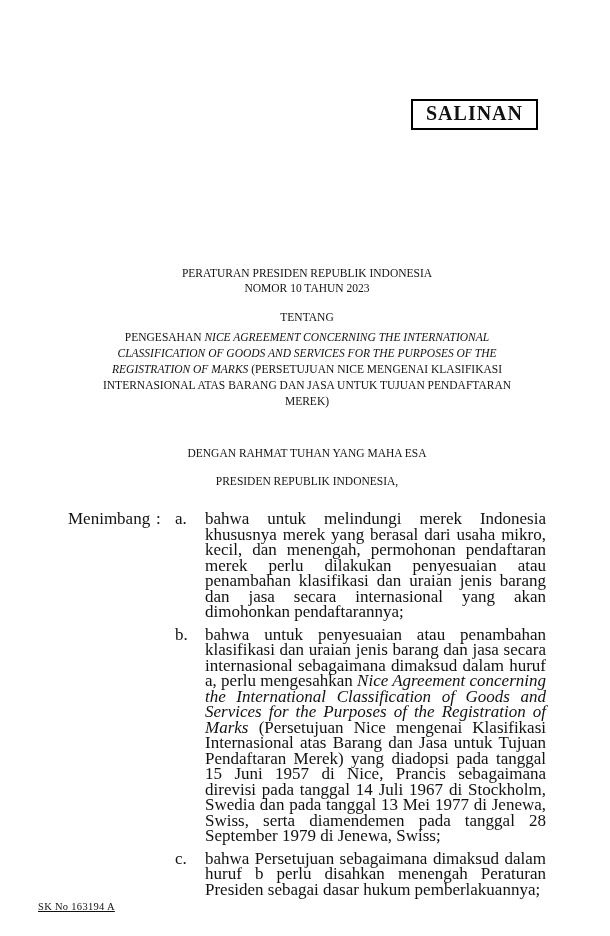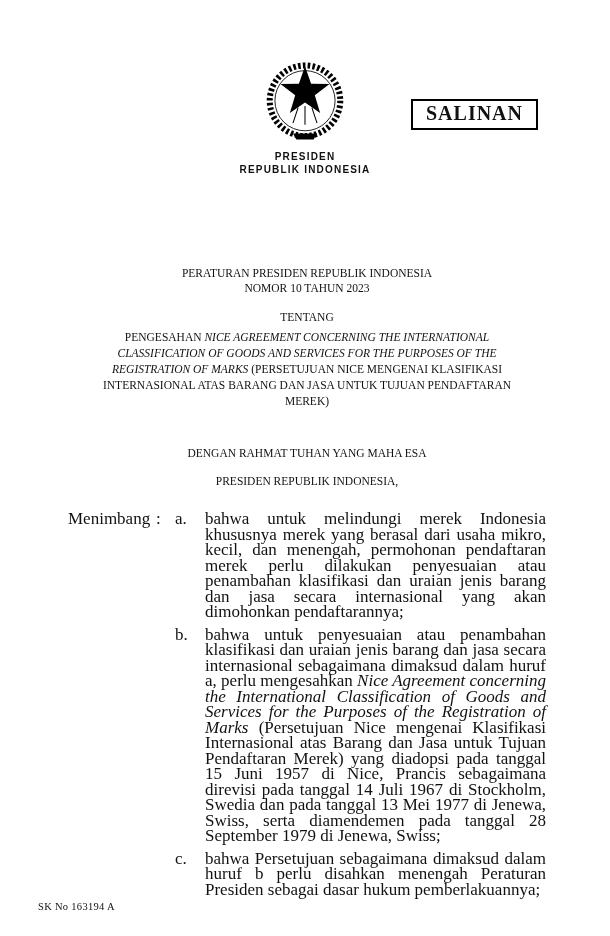--- a/index.html
+++ b/index.html
@@ -83,48 +83,28 @@
     padding-right: 18px;
     font-size: 11.3px;
   }
 
   .footer-code {
     position: absolute;
     left: 38px;
     bottom: 24px;
     font-size: 10.5px;
     letter-spacing: 0.3px;
+    text-decoration: underline;
   }
 </style>
 </head>
 <body>
 
 <div class="page">
 
-  <div class="emblem-block">
-    <svg class="emblem-svg" width="86" height="86" viewBox="0 0 100 100">
-
-      <circle cx="50" cy="52" r="41" fill="none" stroke="#000" stroke-width="7" stroke-dasharray="3 2.6"></circle>
-      <circle cx="50" cy="52" r="35" fill="none" stroke="#000" stroke-width="1"></circle>
-
-      <polygon fill="#000" points="50,12 57.1,32.3 78.5,32.7 61.4,45.7 67.6,66.3 50,54 32.4,66.3 38.6,45.7 21.5,32.7 42.9,32.3"></polygon>
-
-      <g stroke="#000" stroke-width="1.2">
-        <line x1="50" y1="58" x2="50" y2="80"></line>
-        <line x1="42" y1="60" x2="36" y2="78"></line>
-        <line x1="58" y1="60" x2="64" y2="78"></line>
-      </g>
-
-      <path d="M 36 90 L 64 90 L 60 97 L 40 97 Z" fill="#000"></path>
-    </svg>
-    <div class="letterhead">
-      <div>PRESIDEN</div>
-      <div>REPUBLIK INDONESIA</div>
-    </div>
-  </div>
 
   <div class="stamp-box">SALINAN</div>
 
   <div class="content">
 
     <div class="title-line">PERATURAN PRESIDEN REPUBLIK INDONESIA</div>
     <div class="title-line">NOMOR 10 TAHUN 2023</div>
     <div class="title-line tentang">TENTANG</div>
 
     <div class="subject"><span>PENGESAHAN </span><span class="it">NICE AGREEMENT CONCERNING THE INTERNATIONAL CLASSIFICATION OF GOODS AND SERVICES FOR THE PURPOSES OF THE REGISTRATION OF MARKS</span><span> (PERSETUJUAN NICE MENGENAI KLASIFIKASI INTERNASIONAL ATAS BARANG DAN JASA UNTUK TUJUAN PENDAFTARAN MEREK)</span></div>

